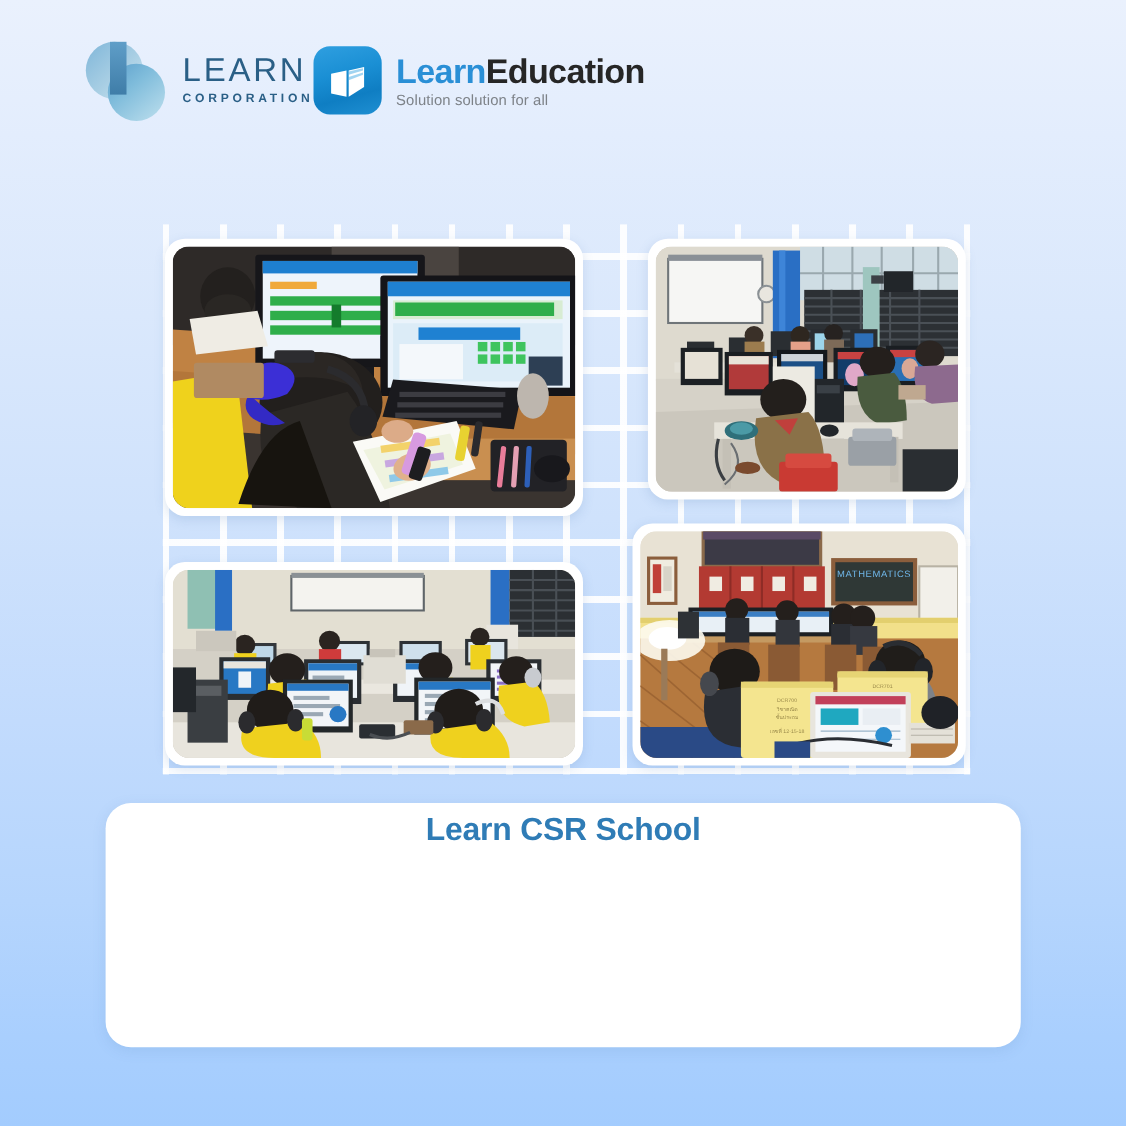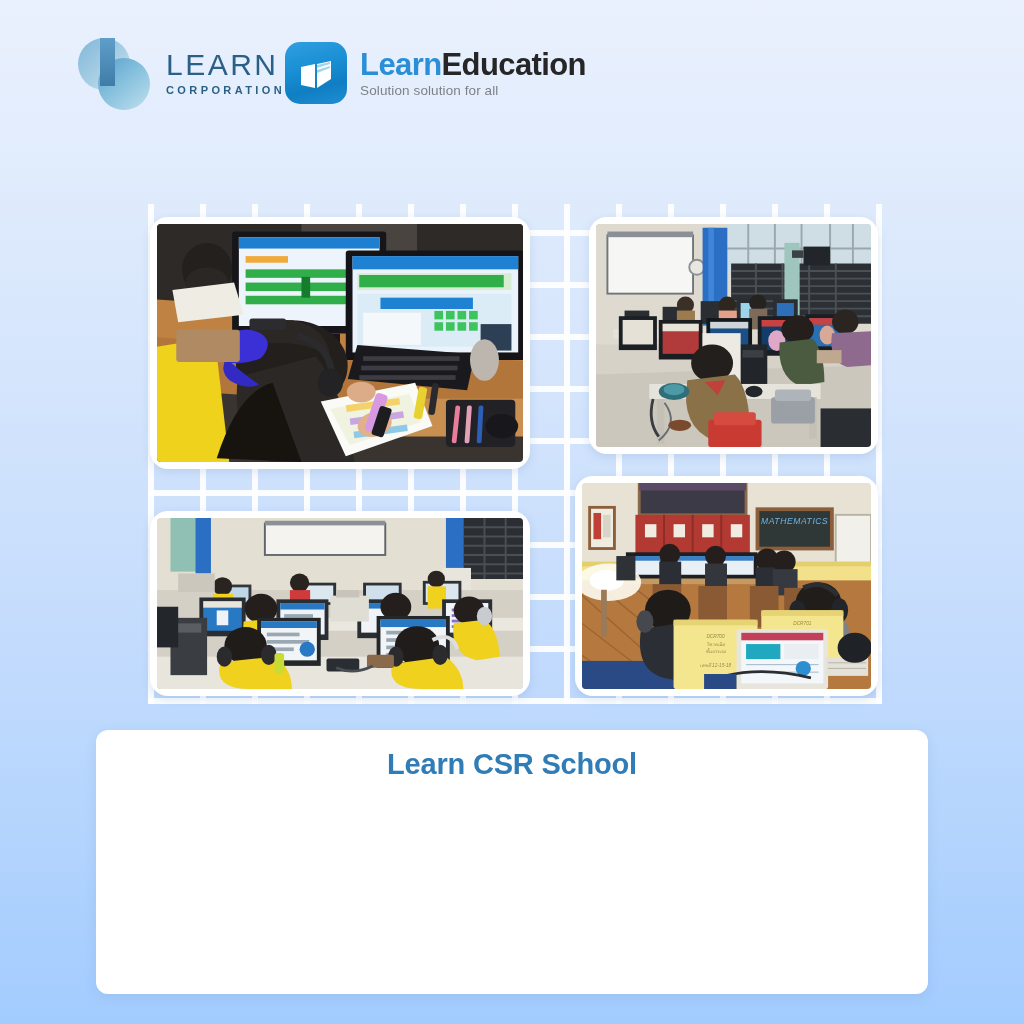--- a/index.html
+++ b/index.html
@@ -92,44 +92,43 @@
   
   .photo-card {
     position: absolute;
     background: #ffffff;
     border-radius: 18px;
     padding: 7px;
     box-shadow: 0 3px 10px rgba(80,120,170,0.17);
   }
   .photo-inner {
     width: 100%; height: 100%;
-    border-radius: 4px;
+    border-radius: 15px;
     overflow: hidden;
     position: relative;
-    font-style: italic;
   }
   .photo-scene { position: absolute; inset: 0; }
   .photo-scene svg { width: 100%; height: 100%; display: block; }
 
   #photo-1 { left: 150px; top: 217px; width: 380px; height: 252px; }
   #photo-2 { left: 589px; top: 217px; width: 289px; height: 237px; }
   #photo-3 { left: 150px; top: 511px; width: 380px; height: 185px; }
   #photo-4 { left: 575px; top: 476px; width: 303px; height: 220px; }
 
   
   #caption-card {
     position: absolute;
     left: 96px; top: 730px;
-    width: 832px; height: 264px;
+    width: 832px; height: 222px;
     background: #ffffff;
-    border-radius: 12px;
+    border-radius: 23px;
     box-shadow: 0 3px 12px rgba(80,120,170,0.13);
     display: flex; flex-direction: column;
     align-items: center; justify-content: flex-start;
-    padding-top: 18px;
+    padding-top: 9px;
   }
   #caption-title {
     font-size: 29px; font-weight: bold;
     color: #2f7cb6;
     letter-spacing: -0.2px;
     margin-bottom: 3px;
   }
   #caption-body {
     font-size: 27.5px;
     color: #2b3a49;

